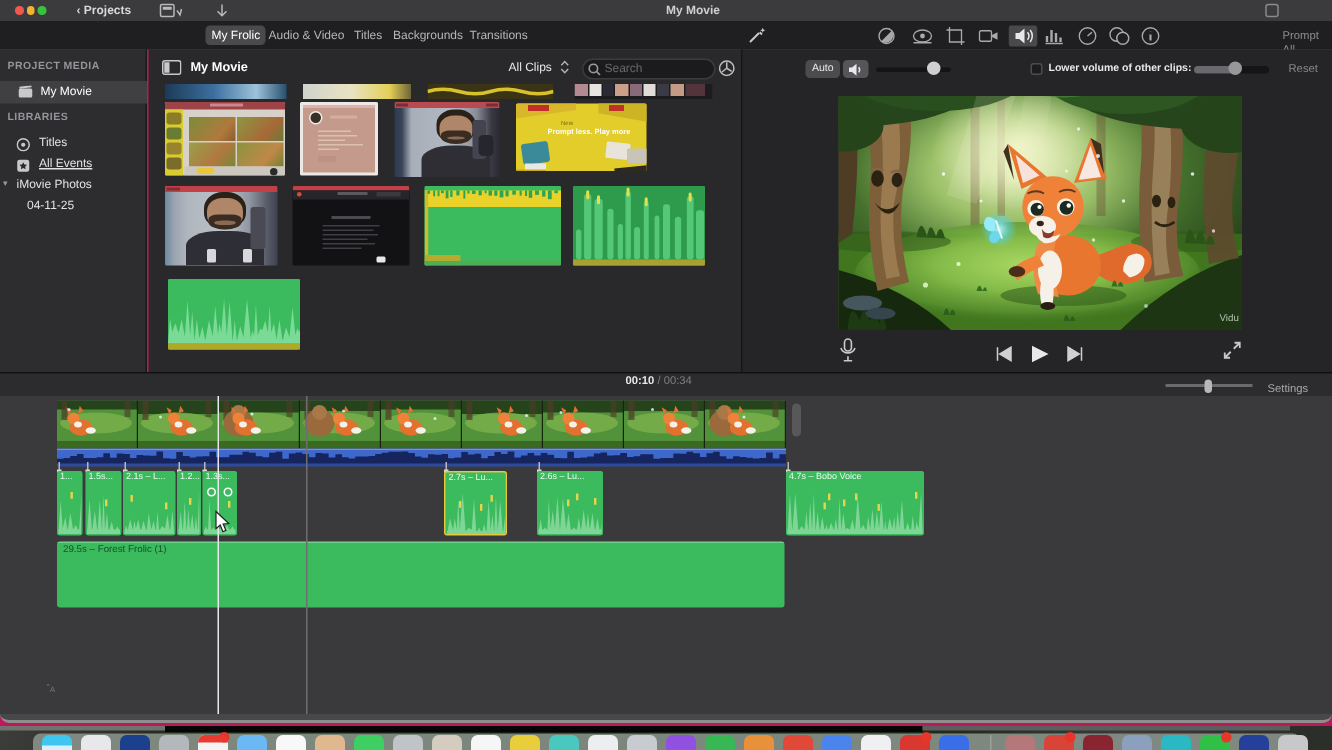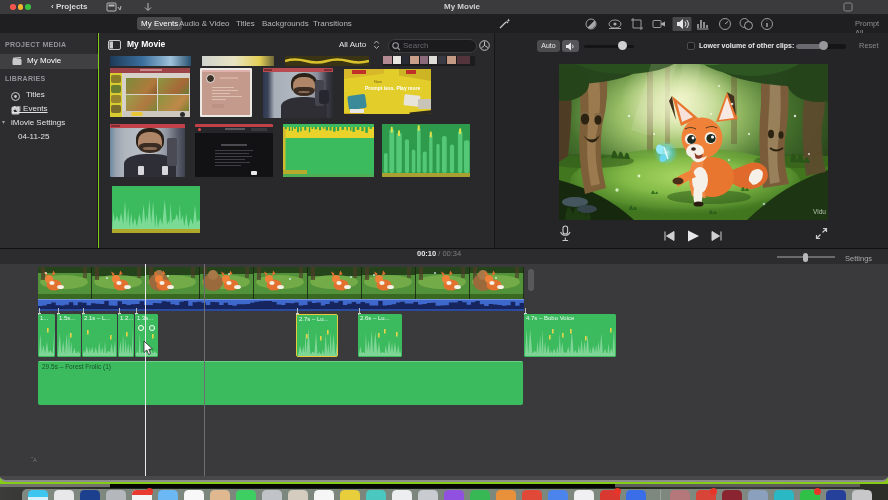--- a/index.html
+++ b/index.html
@@ -1,17 +1,17 @@
 <!DOCTYPE html>
 <html><head>
 <meta charset="utf-8">
 <style>
   html,body{margin:0;padding:0;background:#0e0f0c;}
   *{box-sizing:border-box;}
-  #app{position:relative;width:888px;height:500px;overflow:hidden;background:#84cc16;
+  #app{position:relative;width:888px;height:500px;overflow:hidden;background:#be185d;
        font-family:"Liberation Sans",sans-serif;}
   .abs{position:absolute;}
   #titlebar{position:absolute;left:0;top:0;width:888px;height:14px;background:#3b3b3d;}
   .tl{position:absolute;top:4px;width:5.5px;height:5.5px;border-radius:50%;}
   #tabbar{position:absolute;left:0;top:14px;width:888px;height:19px;background:#1f1f21;}
   .tab{position:absolute;top:3px;height:13px;line-height:13px;color:#b6b6b8;font-size:8px;padding:0 4px;}
   .tab.sel{background:#4a4a4c;border-radius:3px;color:#fff;}
   #sidebar{position:absolute;left:0;top:33px;width:98px;height:215px;background:#2d2d2f;
      border-right:1px solid #1a1a1b;}
   .sect{color:#94949a;font-size:7px;font-weight:bold;letter-spacing:.3px;}
@@ -48,21 +48,21 @@
   <svg class="abs" style="left:143px;top:2px" width="10" height="10" viewBox="0 0 10 10">
     <path d="M5 1 V8 M2 5.5 L5 8.5 8 5.5" fill="none" stroke="#b9b9bb"></path>
   </svg>
   <div class="abs" style="left:444px;top:2px;color:#cfcfd1;font-size:8px;font-weight:bold;">My Movie</div>
   <svg class="abs" style="left:843px;top:2px" width="11" height="10" viewBox="0 0 11 10">
     <rect x="1" y="1" width="8" height="8" rx="1.5" fill="none" stroke="#8a8a8c"></rect>
   </svg>
 </div>
 
 <div id="tabbar">
-  <div class="tab sel" style="left:137px;">My Events</div>
+  <div class="tab sel" style="left:137px;">My Frolic</div>
   <div class="tab" style="left:175px;">Audio &amp; Video</div>
   <div class="tab" style="left:232px;">Titles</div>
   <div class="tab" style="left:258px;">Backgrounds</div>
   <div class="tab" style="left:309px;">Transitions</div>
   <svg class="abs" style="left:498px;top:3px" width="13" height="13" viewBox="0 0 13 13">
     <path d="M2 11 L8 5 M8.5 4.5 l1.5 1.5" stroke="#c9c9cb" stroke-width="1.3" fill="none"></path>
     <path d="M10.5 1.5 l.5 1.2 1.2.5 -1.2.5 -.5 1.2 -.5 -1.2 -1.2 -.5 1.2 -.5z" fill="#c9c9cb"></path>
   </svg>
   <svg class="abs" style="left:584px;top:3px" width="206" height="14" viewBox="0 0 206 14">
     <circle cx="7" cy="7" r="5" class="icon"></circle>
@@ -116,34 +116,34 @@
   <div class="sect abs" style="left:5px;top:42px;">LIBRARIES</div>
   <svg class="abs" style="left:11px;top:59px" width="9" height="9" viewBox="0 0 9 9">
     <circle cx="4.5" cy="4.5" r="4" fill="none" stroke="#c9c9cb" stroke-width="1"></circle>
     <circle cx="4.5" cy="4.5" r="1.4" fill="#c9c9cb"></circle>
   </svg>
   <div class="srow abs" style="left:26px;top:57px;">Titles</div>
   <svg class="abs" style="left:11px;top:73px" width="9" height="9" viewBox="0 0 9 9">
     <rect x="0.5" y="0.5" width="8" height="8" rx="1.5" fill="#c9c9cb"></rect>
     <path d="M4.5 2.2 l.8 1.5 1.7.2 -1.2 1.2 .3 1.7 -1.6-.8 -1.6.8 .3-1.7 -1.2-1.2 1.7-.2z" fill="#2b2b2d"></path>
   </svg>
-  <div class="srow abs" style="left:12px;top:71px;text-decoration:underline;">All Events</div>
+  <div class="srow abs" style="left:26px;top:71px;text-decoration:underline;">All Events</div>
   <div class="srow abs" style="left:2px;top:85px;color:#9a9a9e;font-size:6px;">▾</div>
-  <div class="srow abs" style="left:11px;top:85px;">iMovie Settings</div>
+  <div class="srow abs" style="left:11px;top:85px;">iMovie Photos</div>
   <div class="srow abs" style="left:18px;top:99px;">04-11-25</div>
 </div>
 
 <div id="media">
       <div class="abs" style="left:0;top:0;width:395px;height:23px;">
   <svg class="abs" style="left:9px;top:7px" width="13" height="10" viewBox="0 0 13 10">
     <rect x="0.5" y="0.5" width="12" height="9" rx="1.5" fill="none" stroke="#c9c9cb"></rect>
     <rect x="1.5" y="1.5" width="3.5" height="7" fill="#c9c9cb"></rect>
   </svg>
   <div class="abs" style="left:28px;top:6px;color:#fff;font-size:8.5px;font-weight:bold;">My Movie</div>
-  <div class="abs" style="left:240px;top:7px;color:#e8e8ea;font-size:8px;">All Auto</div>
+  <div class="abs" style="left:240px;top:7px;color:#e8e8ea;font-size:8px;">All Clips</div>
   <svg class="abs" style="left:274px;top:7px" width="7" height="10" viewBox="0 0 7 10">
     <path d="M1.2 3.5 L3.5 1 5.8 3.5 M1.2 6 L3.5 8.5 5.8 6" fill="none" stroke="#b0b0b2" stroke-width="1"></path>
   </svg>
   <div id="search">Search</div>
   <svg class="abs" style="left:293px;top:9px" width="9" height="9" viewBox="0 0 9 9">
     <circle cx="3.6" cy="3.6" r="2.8" fill="none" stroke="#9a9a9e" stroke-width="1.1"></circle>
     <path d="M5.8 5.8 L8 8" stroke="#9a9a9e" stroke-width="1.1"></path>
   </svg>
   <svg class="abs" style="left:380px;top:7px" width="11" height="11" viewBox="0 0 11 11">
     <circle cx="5.5" cy="5.5" r="4.8" fill="none" stroke="#c0c0c2" stroke-width="1"></circle>

